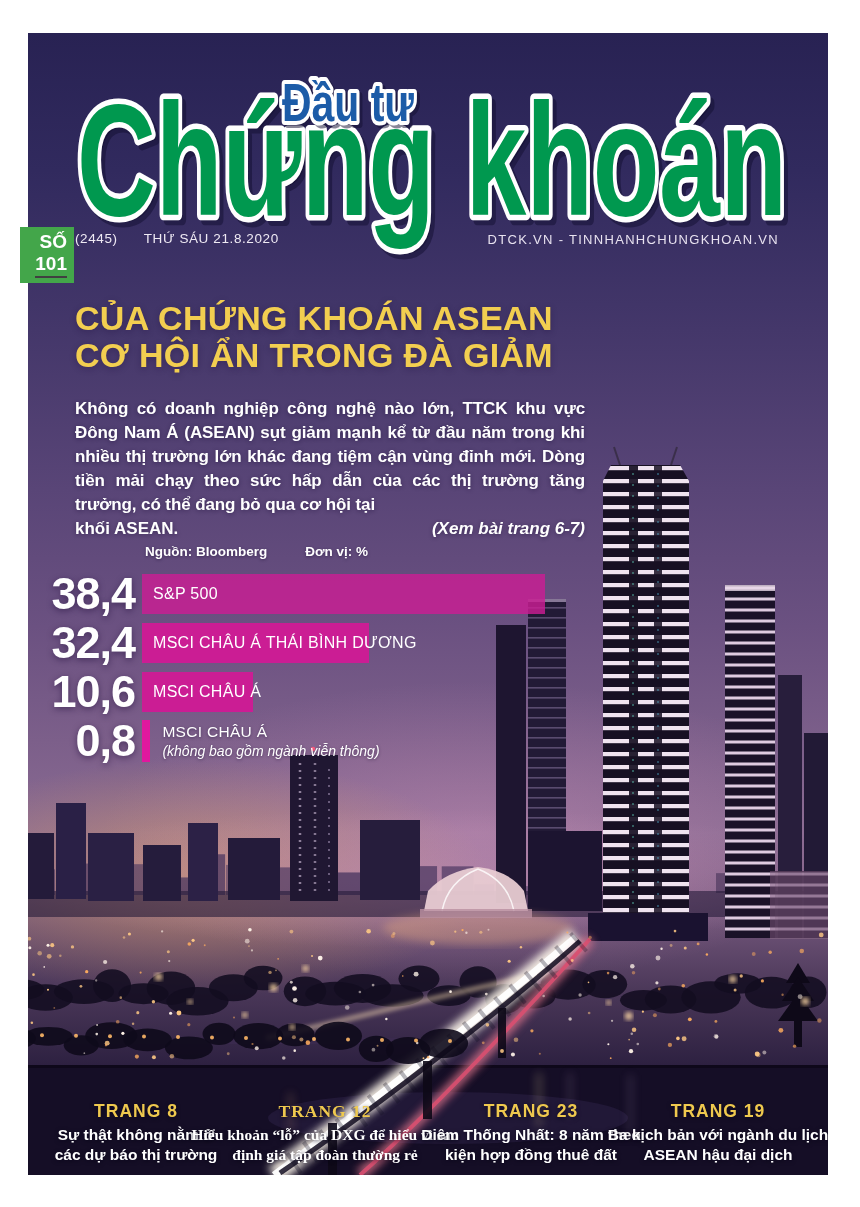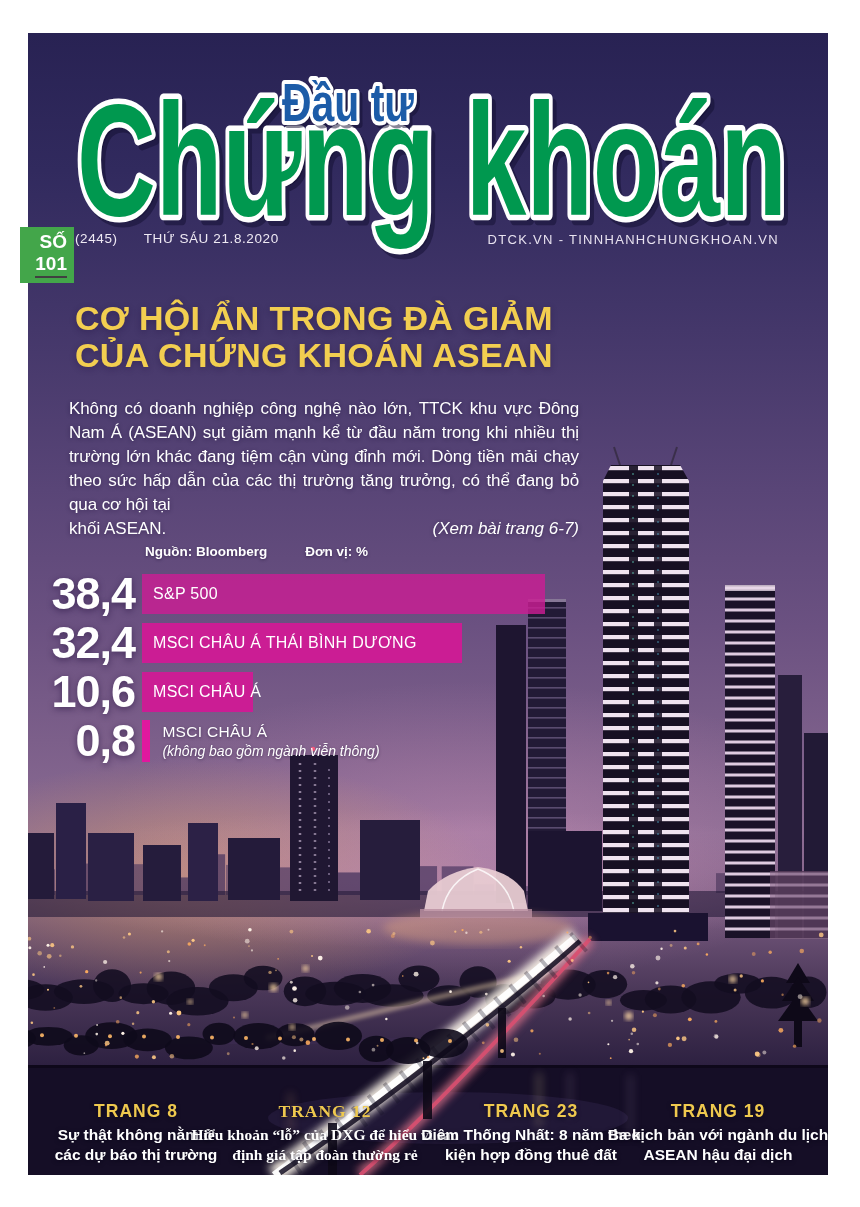--- a/index.html
+++ b/index.html
@@ -27,21 +27,21 @@
   .badge {
     position:absolute; left:20px; top:227px; width:54px; height:56px; background:#43A64A; z-index:5;
     color:#fff; font-weight:bold; text-align:right; padding:4px 7px 0 0; line-height:1.15;
   }
   .badge .so { font-size:19px; display:block; }
   .badge .n  { font-size:19px; display:inline-block; border-bottom:2px solid #404040; padding-bottom:1px; }
 
   
   .headline { position:absolute; left:47px; top:267px; color:#F2CE50; font-weight:bold; font-size:34px;
               line-height:37px; letter-spacing:.3px; text-shadow:0 2px 6px rgba(30,15,60,.35); }
-  .lead { position:absolute; left:41px; top:364px; width:510px; color:#ffffff; font-weight:normal;
+  .lead { position:absolute; left:47px; top:364px; width:510px; color:#ffffff; font-weight:bold;
           font-size:17px; line-height:24px; text-shadow:0 1px 4px rgba(25,12,50,.45); }
   .lead p { text-align:justify; letter-spacing:-0.1px; }
   .lead .lastline { display:flex; justify-content:space-between; align-items:baseline; }
   .lead .see { font-style:italic; }
 
   
   .chart-head { position:absolute; left:117px; top:511px; color:#fff; font-weight:bold; font-size:13.5px;
                 display:flex; gap:38px; text-shadow:0 1px 3px rgba(25,12,50,.5); }
   .chart { position:absolute; left:7px; top:541px; }
   .bar-row { display:flex; align-items:center; height:40px; margin-bottom:9px; }
@@ -438,22 +438,22 @@
       <text x="320" y="88" text-anchor="middle" font-family="Liberation Sans, sans-serif" font-weight="bold" font-size="54" textLength="132" lengthAdjust="spacingAndGlyphs" fill="#1C5CA8" stroke="#FFFFFF" stroke-width="8" paint-order="stroke" stroke-linejoin="round">Đầu tư</text>
     </svg>
 
     <div class="issue-line">
       <span class="no">(2445)</span>
       <span>THỨ SÁU 21.8.2020</span>
     </div>
     <div class="sites">DTCK.VN - TINNHANHCHUNGKHOAN.VN</div>
 
     <div class="headline">
+      <div>CỦA CHỨNG KHOÁN ASEAN</div>
       <div>CƠ HỘI ẨN TRONG ĐÀ GIẢM</div>
-      <div>CỦA CHỨNG KHOÁN ASEAN</div>
     </div>
 
     <div class="lead">
       <p>Không có doanh nghiệp công nghệ nào lớn, TTCK khu vực Đông Nam Á (ASEAN) sụt giảm mạnh kể từ đầu năm trong khi nhiều thị trường lớn khác đang tiệm cận vùng đỉnh mới. Dòng tiền mải chạy theo sức hấp dẫn của các thị trường tăng trưởng, có thể đang bỏ qua cơ hội tại</p>
       <div class="lastline">
         <span>khối ASEAN.</span>
         <span class="see">(Xem bài trang 6-7)</span>
       </div>
     </div>
 
@@ -463,21 +463,21 @@
     </div>
     <div class="chart">
       <div class="bar-row">
         <div class="num">38,4</div>
         <div class="bar" style="width: 403.2px;">
           <span class="bar-label">S&amp;P 500</span>
         </div>
       </div>
       <div class="bar-row">
         <div class="num">32,4</div>
-        <div class="bar" style="width: 320px;">
+        <div class="bar" style="width: 227px;">
           <span class="bar-label">MSCI CHÂU Á THÁI BÌNH DƯƠNG</span>
         </div>
       </div>
       <div class="bar-row">
         <div class="num">10,6</div>
         <div class="bar" style="width: 111.3px;">
           <span class="bar-label">MSCI CHÂU Á</span>
         </div>
       </div>
       <div class="bar-row last">

